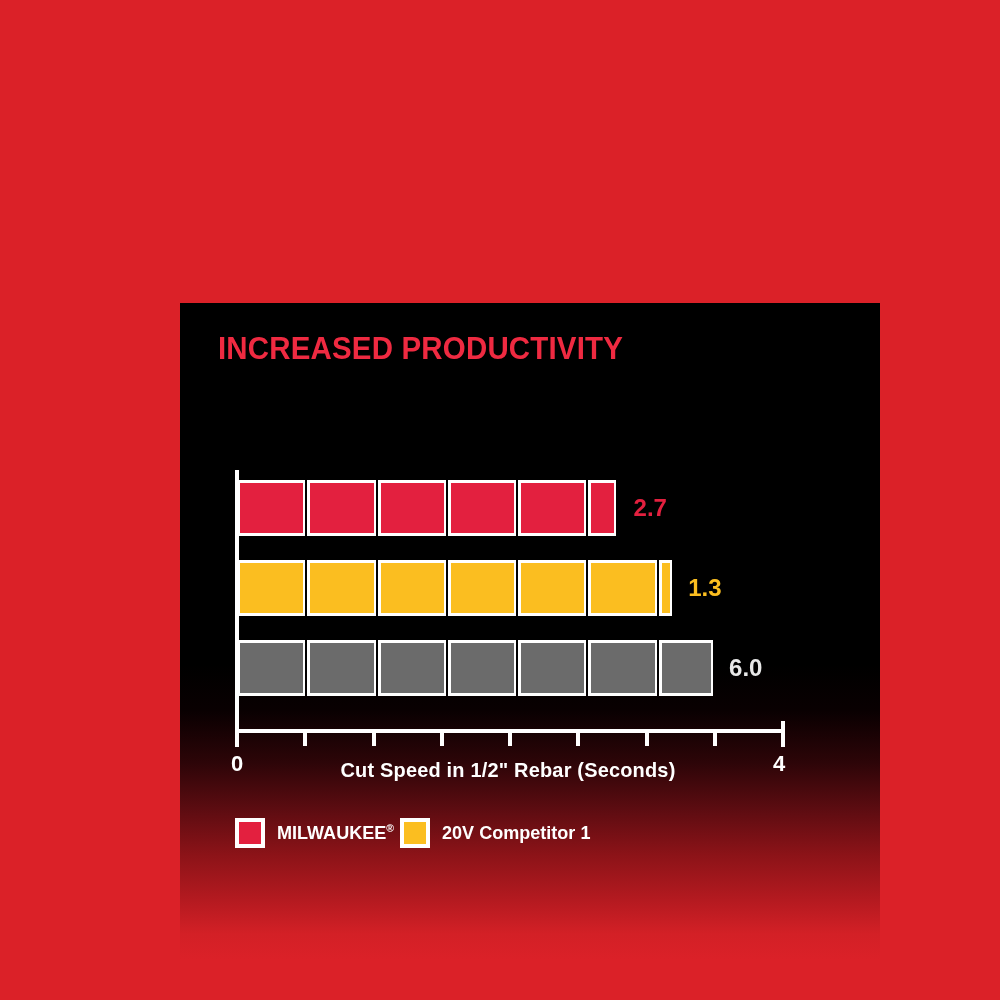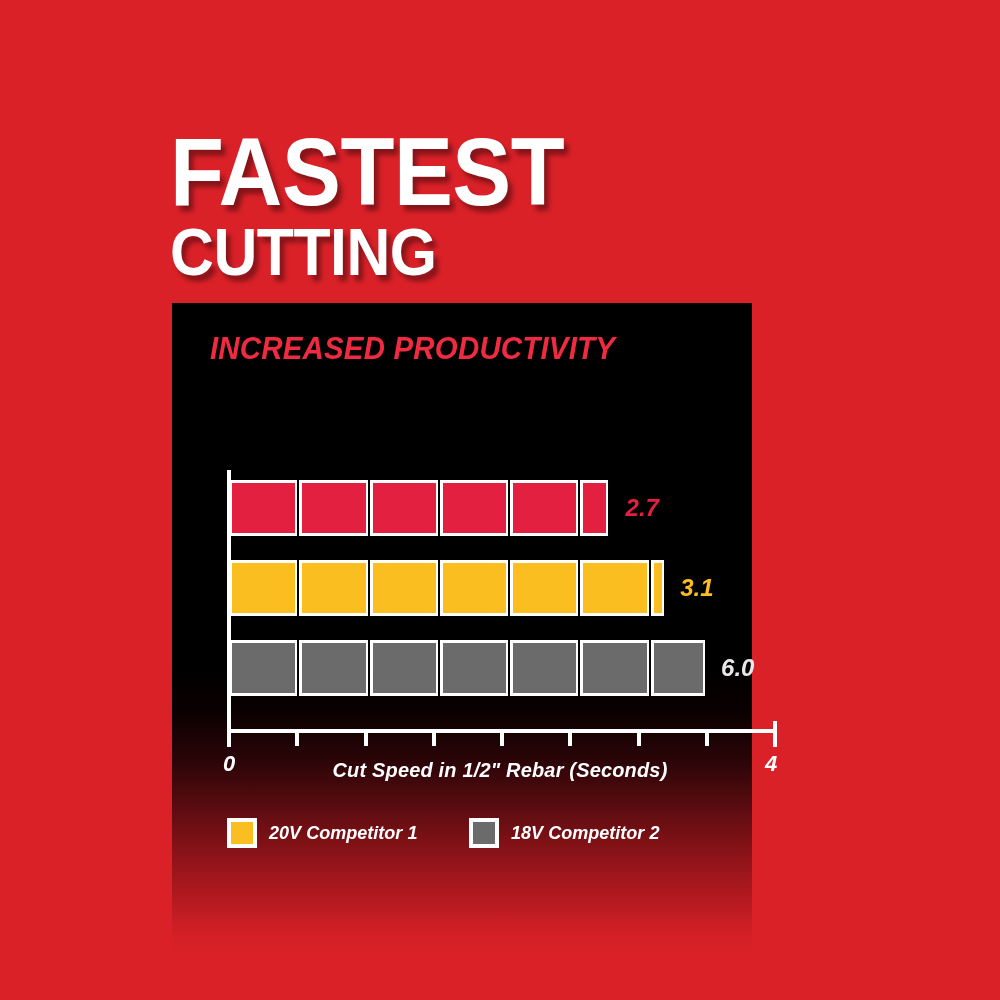--- a/index.html
+++ b/index.html
@@ -43,35 +43,34 @@
     font-size: 96px;
   }
   .headline .line2 {
     font-size: 66px;
     margin-top: 6px;
   }
 
   
   .panel {
     position: absolute;
-    left: 172px;
+    left: 180px;
     top: 303px;
-    width: 580px;
+    width: 700px;
     height: 657px;
     background: linear-gradient(to bottom,
         #000000 0%,
         #000000 55%,
         #090001 62%,
         #2d0508 70%,
         #5c0c11 77%,
         #8c1318 84%,
         #b51a20 91%,
         #d32026 96%,
         #db2128 100%);
-    font-style: italic;
   }
 
   .panel-title {
     position: absolute;
     left: 38px;
     top: 28px;
     color: #ef2a41;
     font-size: 31px;
     font-weight: bold;
     letter-spacing: 0.2px;
@@ -176,21 +175,20 @@
     top: 515px;
     width: 570px;
     display: flex;
     align-items: center;
   }
   .legend-item {
     display: flex;
     align-items: center;
   }
   .legend-item + .legend-item {
-    margin-left: 44px;
   }
   .legend-swatch {
     width: 30px;
     height: 30px;
     border: 4px solid #ffffff;
     box-sizing: border-box;
     margin-right: 12px;
     flex: 0 0 auto;
   }
   .legend-label {
@@ -204,24 +202,20 @@
   .legend-label sup {
     font-size: 11px;
     vertical-align: super;
   }
 </style>
 </head>
 <body>
 
 <div id="stage">
 
-  <div class="headline">
-    <div class="line1">FASTEST</div>
-    <div class="line2">CUTTING</div>
-  </div>
 
   <div class="panel">
 
     <div class="panel-title">INCREASED PRODUCTIVITY</div>
 
     <div class="plot">
       <div class="axis-y"></div>
       <div class="axis-x"></div>
       <div id="ticks">
           <div class="tick major" style="left: 0px;"></div>
@@ -249,21 +243,21 @@
           <div class="bar-row" style="top: 90px; width: 423.15px;">
             <div class="bar">
               <div class="seg" style="width: 68.25px; background: rgb(251, 190, 32);"></div>
               <div class="seg" style="width: 68.25px; background: rgb(251, 190, 32);"></div>
               <div class="seg" style="width: 68.25px; background: rgb(251, 190, 32);"></div>
               <div class="seg" style="width: 68.25px; background: rgb(251, 190, 32);"></div>
               <div class="seg" style="width: 68.25px; background: rgb(251, 190, 32);"></div>
               <div class="seg" style="width: 68.25px; background: rgb(251, 190, 32);"></div>
               <div class="seg" style="width: 13.65px; background: rgb(251, 190, 32);"></div>
             </div>
-            <div class="bar-value" style="left: 451.15px; color: rgb(251, 190, 32);">3.1</div>
+            <div class="bar-value" style="left: 451.15px; color: rgb(251, 190, 32);">1.3</div>
           </div>
           <div class="bar-row" style="top: 170px; width: 464.1px;">
             <div class="bar">
               <div class="seg" style="width: 68.25px; background: rgb(107, 107, 107);"></div>
               <div class="seg" style="width: 68.25px; background: rgb(107, 107, 107);"></div>
               <div class="seg" style="width: 68.25px; background: rgb(107, 107, 107);"></div>
               <div class="seg" style="width: 68.25px; background: rgb(107, 107, 107);"></div>
               <div class="seg" style="width: 68.25px; background: rgb(107, 107, 107);"></div>
               <div class="seg" style="width: 68.25px; background: rgb(107, 107, 107);"></div>
               <div class="seg" style="width: 54.6px; background: rgb(107, 107, 107);"></div>
@@ -272,23 +266,23 @@
           </div>
         </div>
 
       <div class="axis-end" style="left:-4px;">0</div>
       <div class="axis-end" style="left:538px;">4</div>
       <div class="axis-title">Cut Speed in 1/2" Rebar (Seconds)</div>
     </div>
 
     <div class="legend" id="legend">
         <div class="legend-item">
+          <span class="legend-swatch" style="background: rgb(227, 32, 63);"></span>
+          <span class="legend-label">MILWAUKEE<sup>®</sup></span>
+        </div>
+        <div class="legend-item">
           <span class="legend-swatch" style="background: rgb(251, 190, 32);"></span>
           <span class="legend-label">20V Competitor 1</span>
         </div>
-        <div class="legend-item">
-          <span class="legend-swatch" style="background: rgb(107, 107, 107);"></span>
-          <span class="legend-label">18V Competitor 2</span>
-        </div>
       </div>
 
   </div>
 </div>
 
 </body></html>

